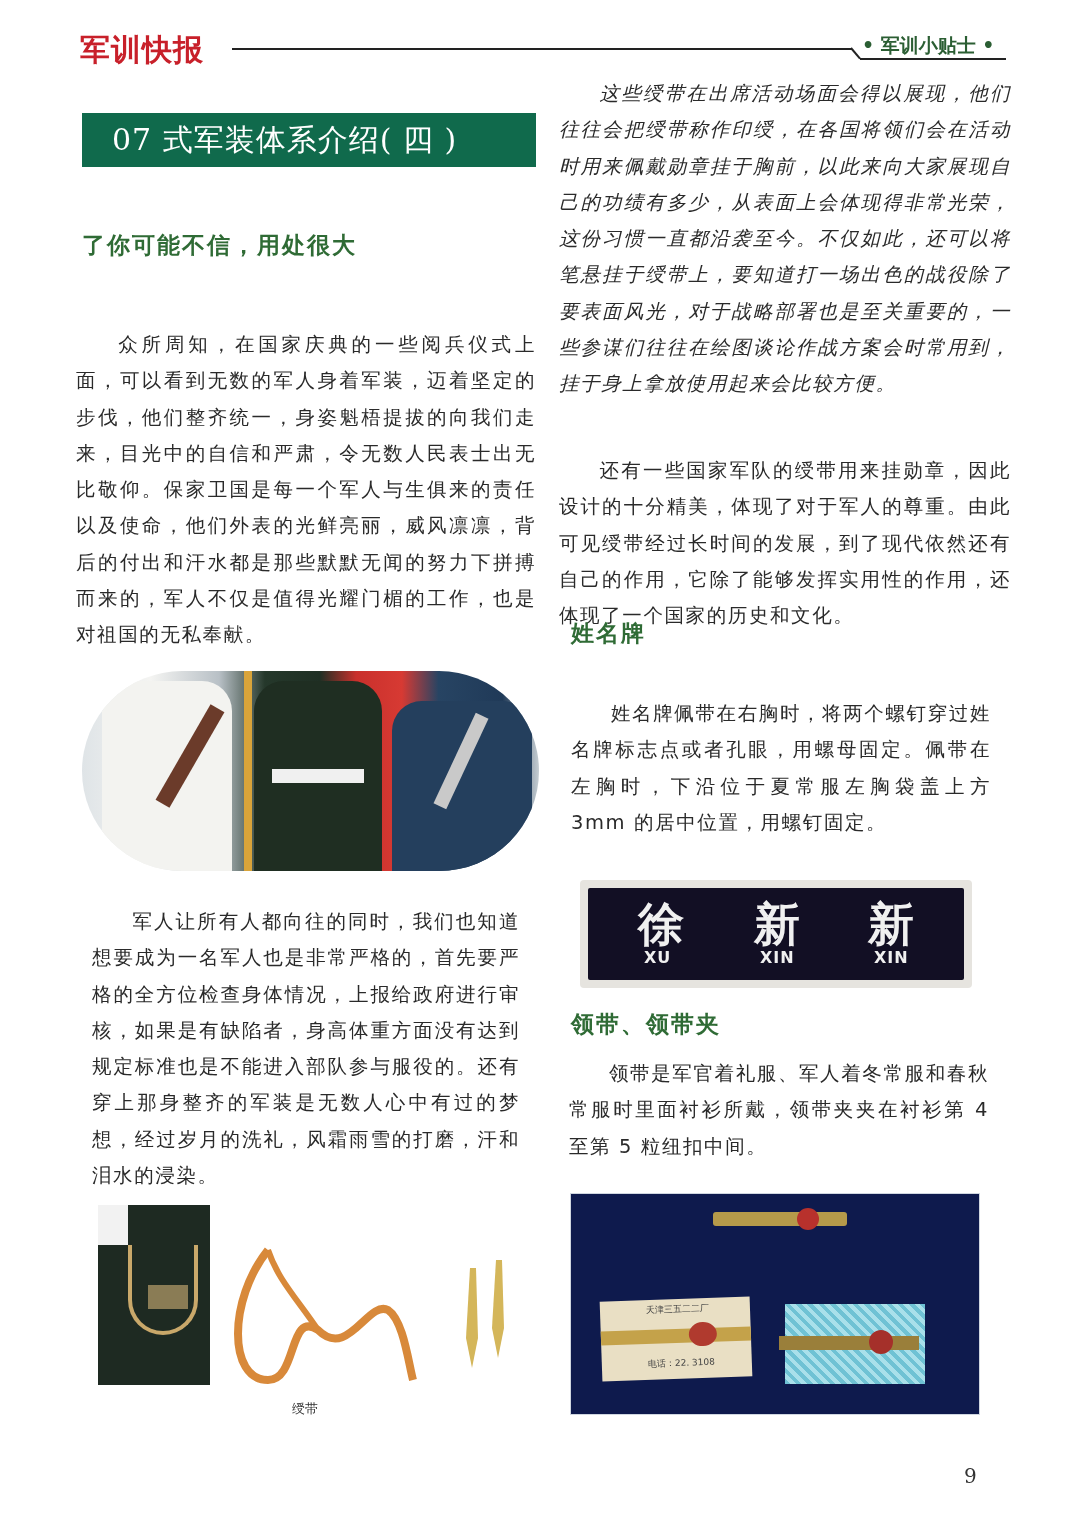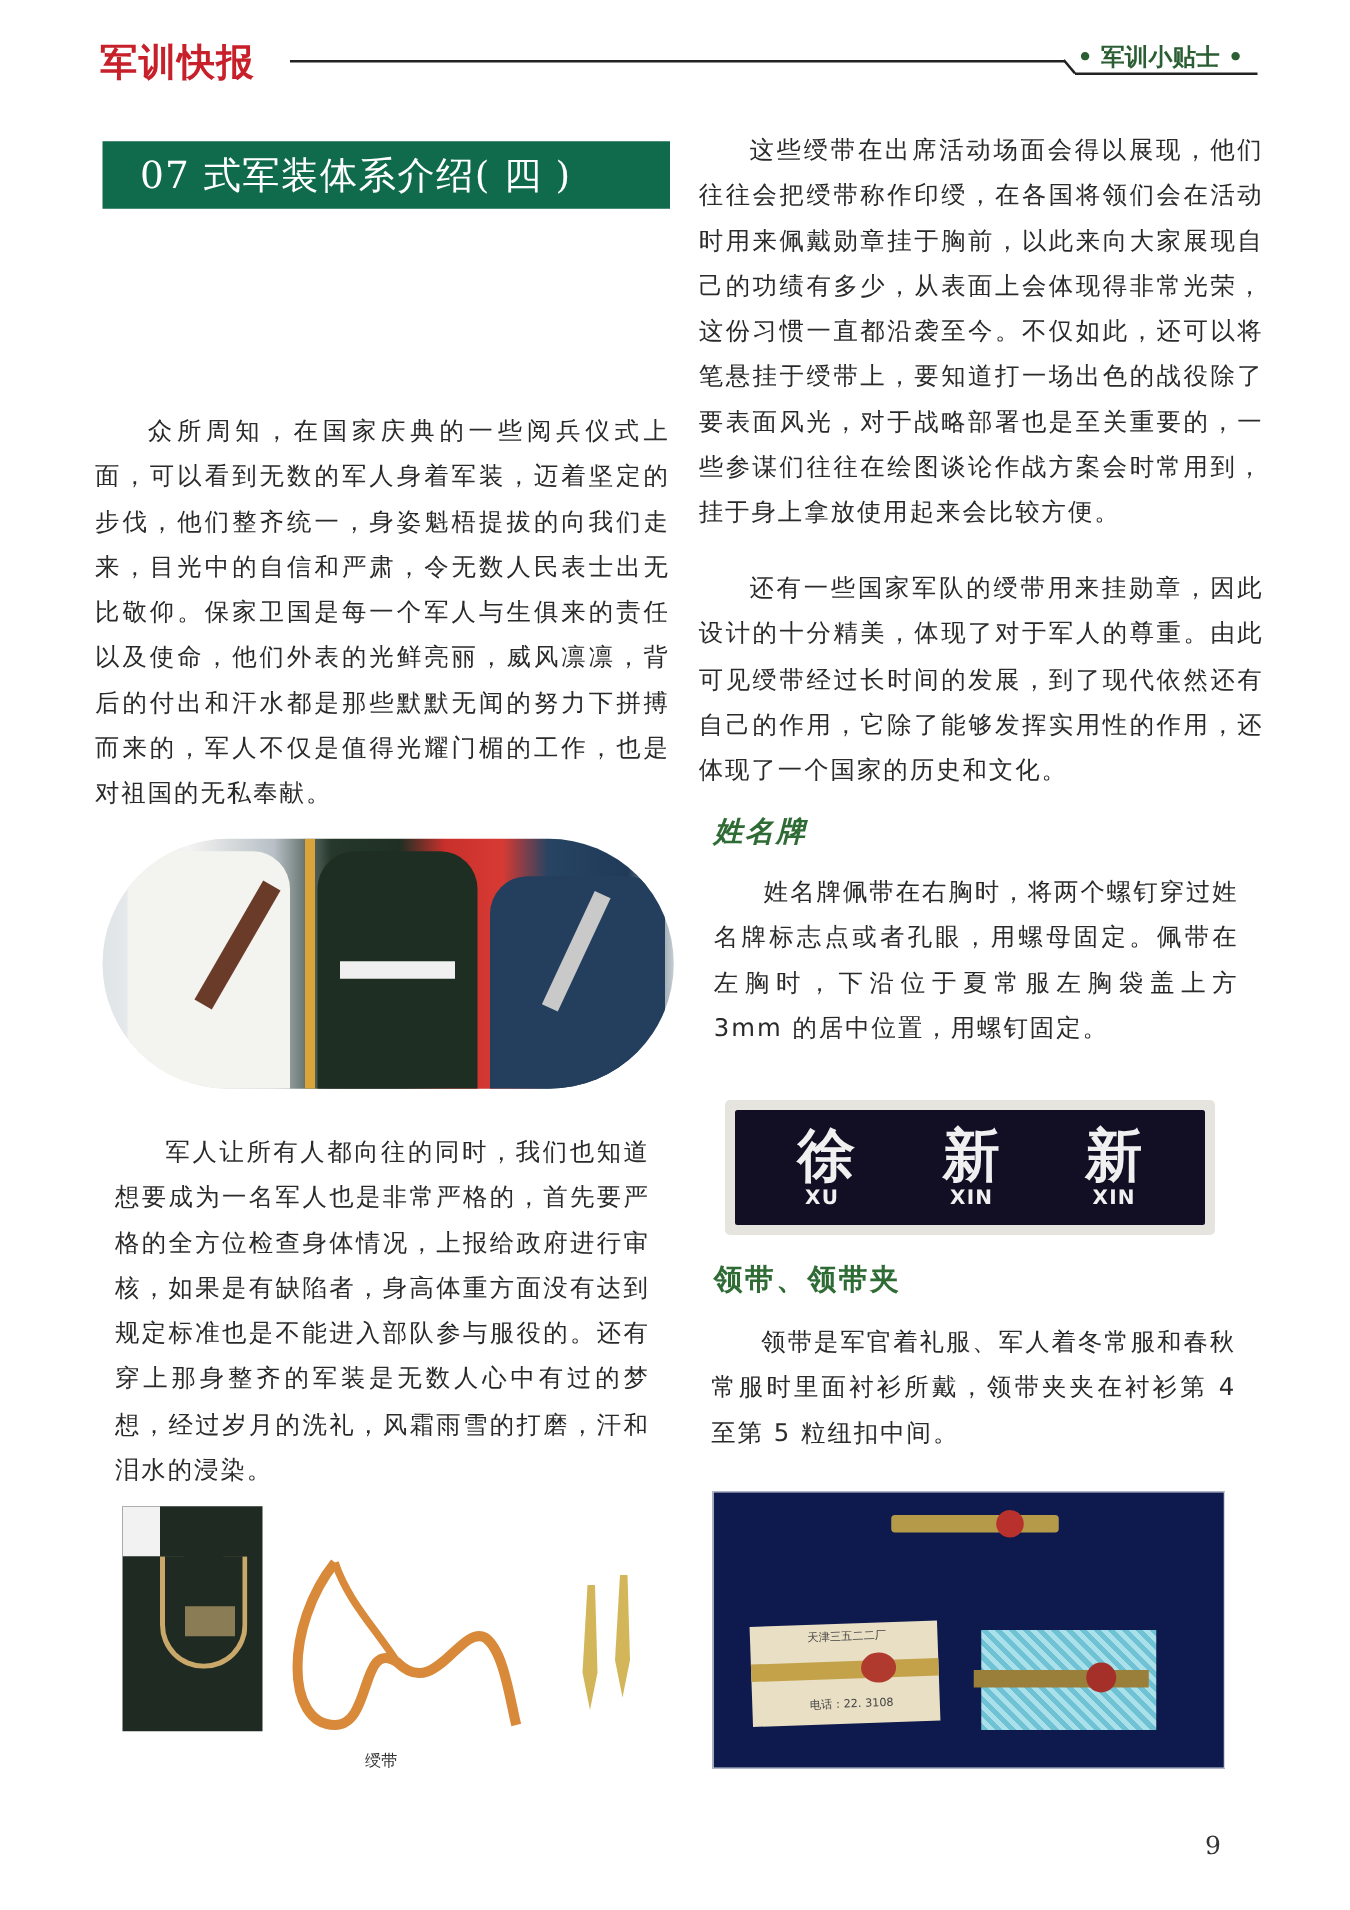--- a/index.html
+++ b/index.html
@@ -44,20 +44,21 @@
 <div class="header-rule"></div>
 <div class="header-rule-slant"></div>
 <div class="header-rule-right"></div>
 <div class="header-section">• 军训小贴士 •</div>
 
 <div class="title-banner">
   <div class="title-text">07 式军装体系介绍( 四 )</div>
 </div>
 
 <div class="subhead" style="left:82px; top:224px; width:460px;">
+  <div>了你可能不信，用处很大</div>
 </div>
 
 <div class="para" style="left:76px; top:327px; width:460px;">
   <span class="indent"></span><span>众所周知，在国家庆典的一些阅兵仪式上面，可以看到无数的军人身着军装，迈着坚定的步伐，他们整齐统一，身姿魁梧提拔的向我们走来，目光中的自信和严肃，令无数人民表士出无比敬仰。保家卫国是每一个军人与生俱来的责任以及使命，他们外表的光鲜亮丽，威风凛凛，背后的付出和汗水都是那些默默无闻的努力下拼搏而来的，军人不仅是值得光耀门楣的工作，也是对祖国的无私奉献。</span>
 </div>
 
 <div class="img-block uniform-photo" title="三军仪仗队士兵着礼服佩绶带持枪">
   <div class="fig" style="left:20px; top:10px; width:130px; height:190px; background:#f3f3f0; border-radius:30px 30px 0 0;"></div>
   <div class="fig" style="left:100px; top:30px; width:16px; height:110px; background:#6b3b2a; transform:rotate(30deg);"></div>
   <div class="fig" style="left:172px; top:10px; width:128px; height:190px; background:#1f2e22; border-radius:30px 30px 0 0;"></div>
@@ -79,29 +80,29 @@
 <svg style="position:absolute; left:228px; top:1240px;" width="200" height="150">
   <path d="M40 10 C 0 60, 0 140, 40 140 C 70 140, 60 70, 90 90 C 120 120, 140 60, 160 70 C 175 80, 180 120, 185 140" stroke="#d8893a" stroke-width="8" fill="none"></path>
   <path d="M40 10 C 50 40, 70 60, 90 90" stroke="#d8893a" stroke-width="6" fill="none"></path>
 </svg>
 <svg style="position:absolute; left:452px; top:1258px;" width="70" height="130">
   <path d="M18 10 L24 10 L26 80 L20 110 L14 80 Z" fill="#d4b65a"></path>
   <path d="M44 2 L50 2 L52 70 L46 100 L40 70 Z" fill="#d4b65a"></path>
 </svg>
 <div class="caption">绶带</div>
 
-<div class="para" style="left:559px; top:102px; width:452px;">
+<div class="para" style="left:559px; top:76px; width:452px;font-style:italic;">
   <span class="indent"></span><span>这些绶带在出席活动场面会得以展现，他们往往会把绶带称作印绶，在各国将领们会在活动时用来佩戴勋章挂于胸前，以此来向大家展现自己的功绩有多少，从表面上会体现得非常光荣，这份习惯一直都沿袭至今。不仅如此，还可以将笔悬挂于绶带上，要知道打一场出色的战役除了要表面风光，对于战略部署也是至关重要的，一些参谋们往往在绘图谈论作战方案会时常用到，挂于身上拿放使用起来会比较方便。</span>
 </div>
 
 <div class="para" style="left:559px; top:453px; width:452px;">
   <span class="indent"></span><span>还有一些国家军队的绶带用来挂勋章，因此设计的十分精美，体现了对于军人的尊重。由此可见绶带经过长时间的发展，到了现代依然还有自己的作用，它除了能够发挥实用性的作用，还体现了一个国家的历史和文化。</span>
 </div>
 
-<div class="subhead" style="left:571px; top:645px;font-style:italic;">姓名牌</div>
+<div class="subhead" style="left:571px; top:612px;">姓名牌</div>
 
 <div class="para" style="left:571px; top:696px; width:420px;">
   <span class="indent"></span><span>姓名牌佩带在右胸时，将两个螺钉穿过姓名牌标志点或者孔眼，用螺母固定。佩带在左胸时，下沿位于夏常服左胸袋盖上方 3mm 的居中位置，用螺钉固定。</span>
 </div>
 
 <div class="img-block nameplate">
   <div class="nameplate-inner">
     <span class="np-char" style="left:50px;">徐</span>
     <span class="np-char" style="left:166px;">新</span>
     <span class="np-char" style="left:280px;">新</span>

